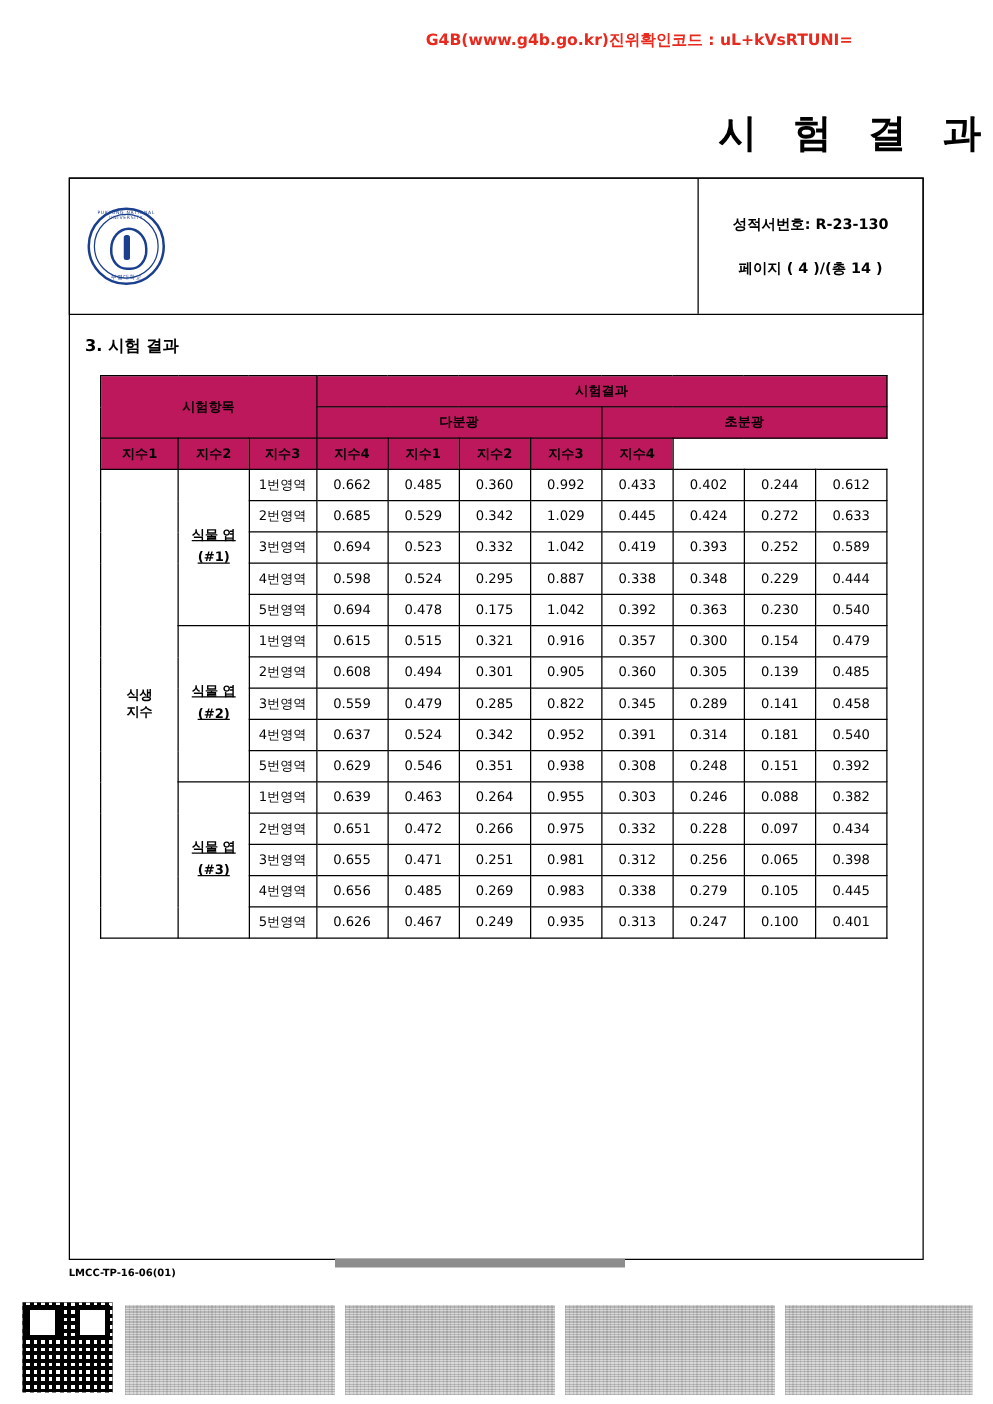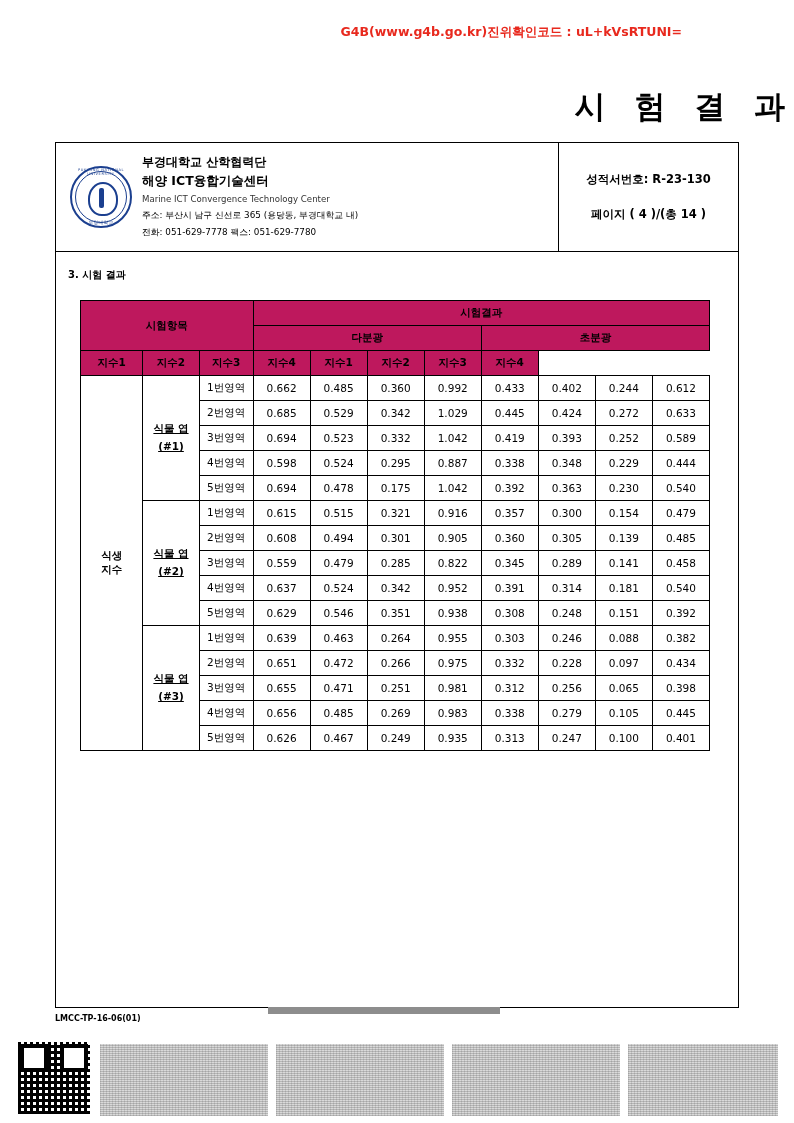--- a/index.html
+++ b/index.html
@@ -78,21 +78,21 @@
   }
   .org-l1{font-size:12px;font-weight:700;line-height:1.5;}
   .org-l2{font-size:12.5px;font-weight:700;line-height:1.6;}
   .org-l3{font-size:8.6px;color:#333;line-height:1.9;}
   .org-l4{font-size:8.8px;line-height:1.9;}
   .org-l5{font-size:8.8px;line-height:1.9;}
   .hdr-right div{font-size:11.5px;font-weight:700;white-space:nowrap;}
 
   .sec-title{
     position:absolute;left:68px;top:268px;
-    font-size:10px;font-weight:700;
+    font-size:13px;font-weight:700;
   }
 
   table.results{
     position:absolute;left:80px;top:300px;
     border-collapse:collapse;
     font-size:10.5px;
   }
   table.results th, table.results td{
     border:1px solid #000;
     text-align:center;
@@ -160,27 +160,20 @@
   <div class="frame"></div>
 
   <div class="hdr">
     <div class="hdr-left">
       <div class="logo">
         <div class="ring"></div>
         <div class="ring2"></div>
         <div class="emb"></div>
         <div class="txt-top">PUKYONG NATIONAL UNIVERSITY</div>
         <div class="txt-bot">부경대학교</div>
-      </div>
-      <div>
-        <div class="org-l1">부경대학교 산학협력단</div>
-        <div class="org-l2">해양 ICT융합기술센터</div>
-        <div class="org-l3">Marine ICT Convergence Technology Center</div>
-        <div class="org-l4">주소: 부산시 남구 신선로 365 (용당동, 부경대학교 내)</div>
-        <div class="org-l5">전화: 051-629-7778       팩스:  051-629-7780</div>
       </div>
     </div>
     <div class="hdr-right">
       <div>성적서번호: R-23-130</div>
       <div>페이지  ( 4 )/(총  14 )</div>
     </div>
   </div>
 
   <div class="sec-title">3. 시험 결과</div>
 

